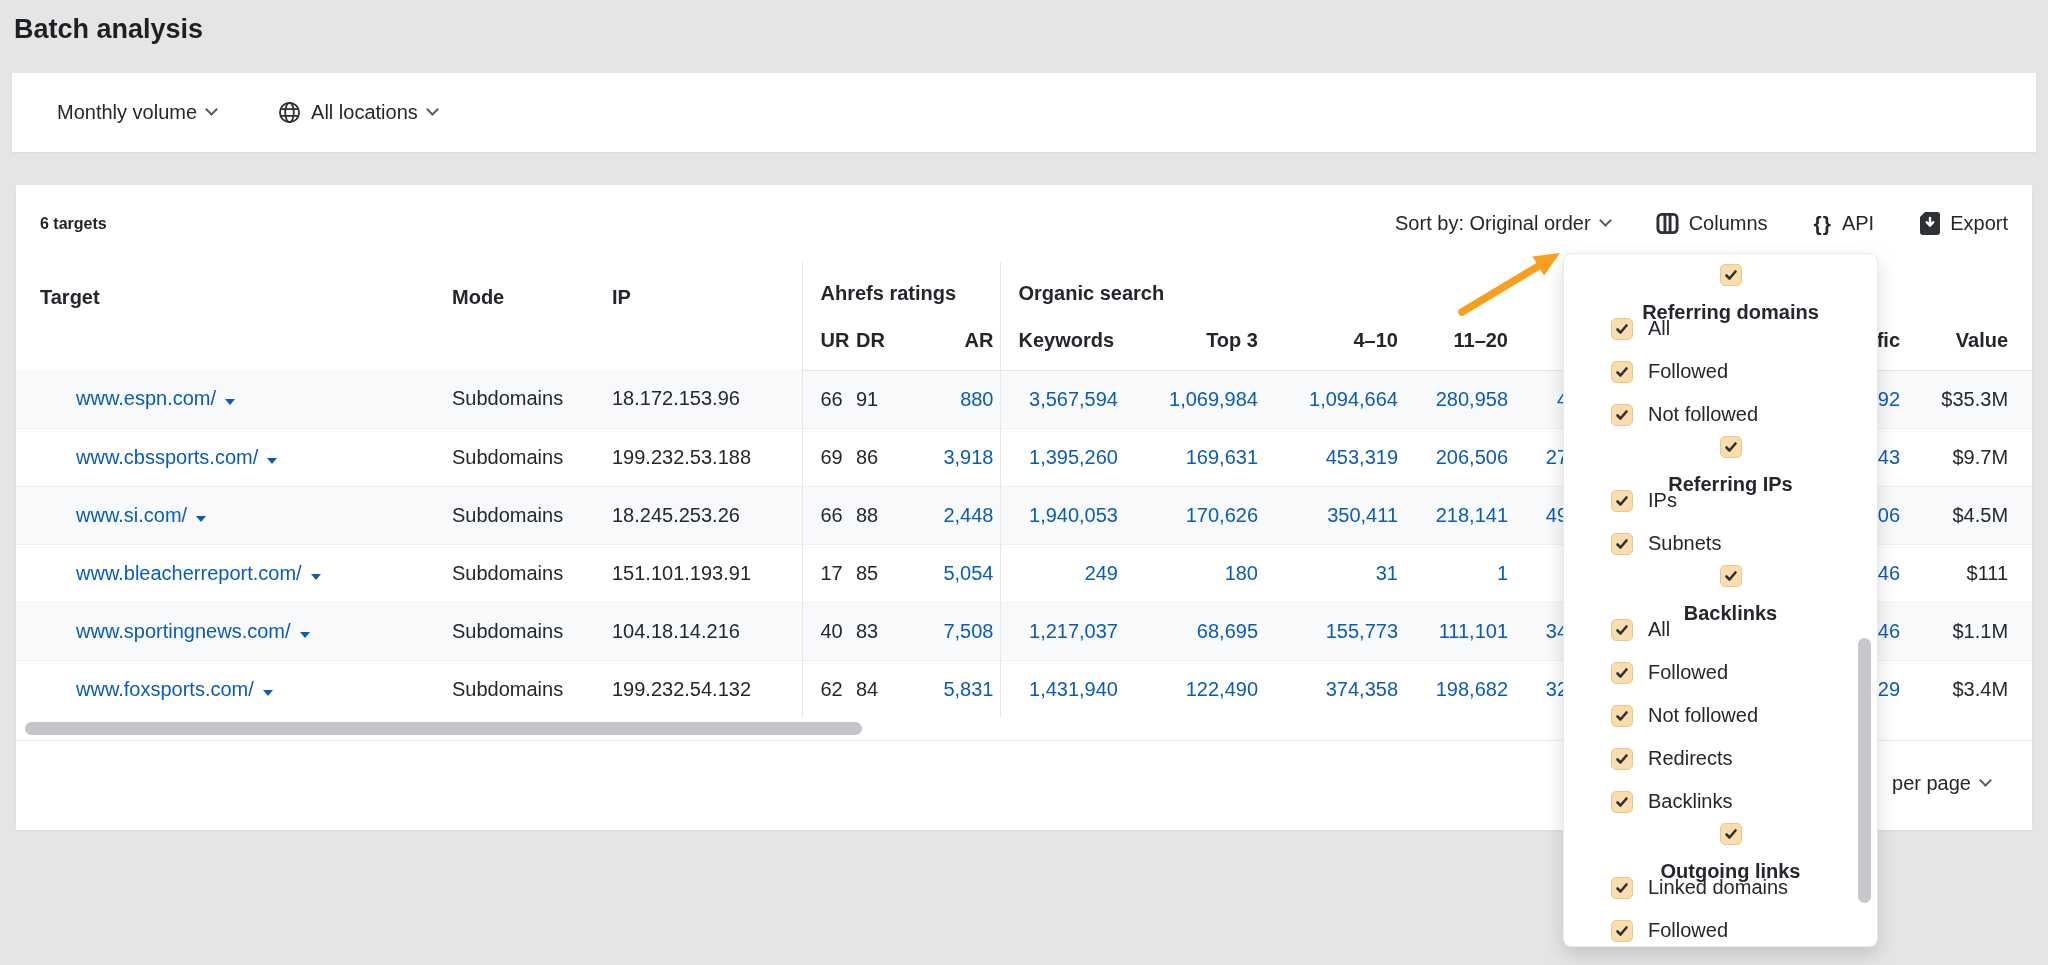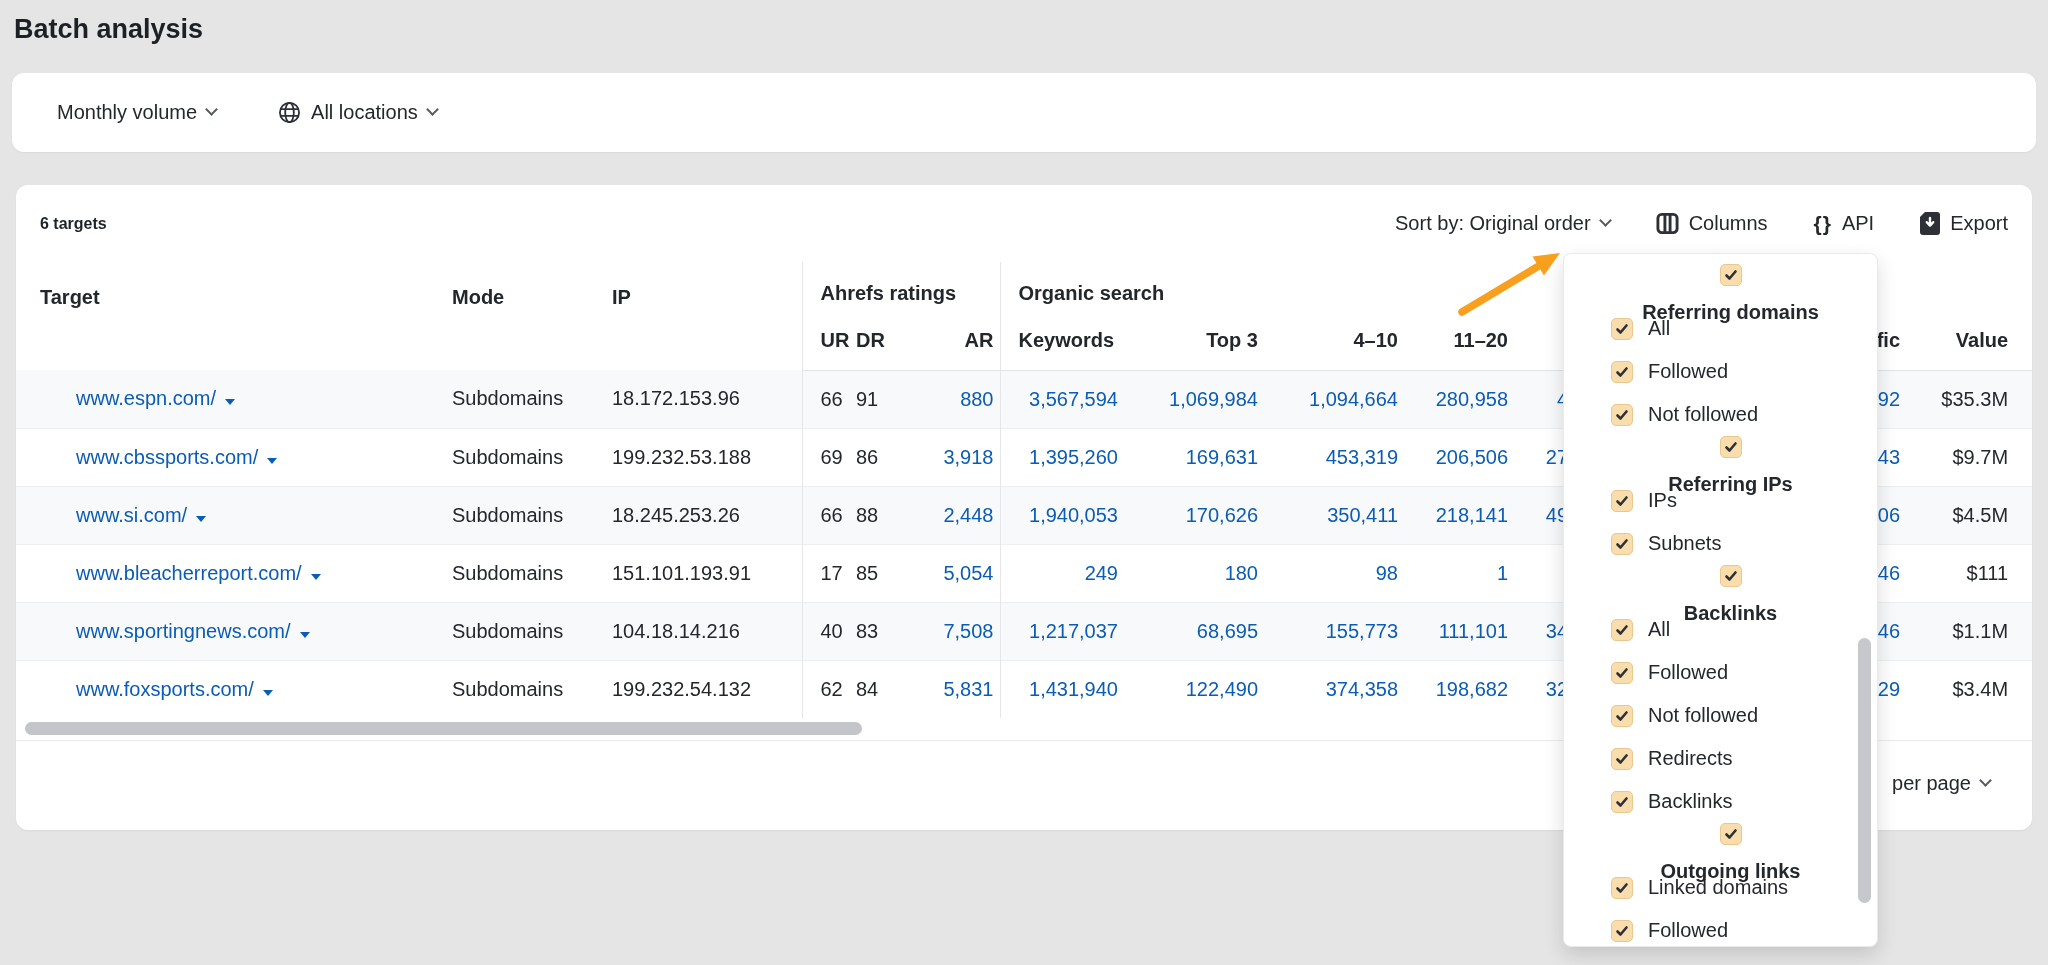--- a/index.html
+++ b/index.html
@@ -1,21 +1,21 @@
 <!DOCTYPE html>
 <html><head>
 <meta charset="utf-8">
 <style>
   * { margin:0; padding:0; box-sizing:border-box; }
   body { font-family:"Liberation Sans", sans-serif; }
   .page { position:relative; width:2048px; height:965px; background:#e5e5e5; overflow:hidden; color:#24272c; }
 
   .page-title { position:absolute; left:14px; top:14px; font-size:27px; font-weight:bold; color:#1d2025; }
 
-  .card { background:#fff; border-radius:12px; box-shadow:0 1px 2px rgba(0,0,0,.05); }
+  .card { background:#fff; border-radius:0; box-shadow:0 1px 2px rgba(0,0,0,.05); }
 
   .filter-card { position:absolute; left:12px; top:73px; width:2024px; height:79px;
                  display:flex; align-items:center; padding-left:45px; gap:62px; }
   .pill-btn { display:flex; align-items:center; gap:10px; background:none; border:none;
               font-family:inherit; font-size:20px; color:#24272c; cursor:pointer; }
   .chev { width:9px; height:9px; border-right:2px solid #565b61; border-bottom:2px solid #565b61;
           display:inline-block; transform:rotate(45deg); margin-top:-6px; }
 
   .main-card { position:absolute; left:16px; top:185px; width:2016px; height:645px; }
   .card-header { height:77px; display:flex; align-items:center; justify-content:space-between; padding:0 24px; }
@@ -206,21 +206,21 @@
         </tr>
         <tr>
           <td class="pl"><a class="blue" href="#">www.bleacherreport.com/</a><span class="caret"></span></td>
           <td>Subdomains</td>
           <td>151.101.193.91</td>
           <td class="bl pl2">17</td>
           <td>85</td>
           <td class="num prr blue">5,054</td>
           <td class="bl num prr blue">249</td>
           <td class="num prr blue">180</td>
-          <td class="num prr blue">98</td>
+          <td class="num prr blue">31</td>
           <td class="num prr blue">1</td>
           <td class="num blue"></td>
           <td class="num prr blue">46</td>
           <td class="num prv">$111</td>
         </tr>
         <tr>
           <td class="pl"><a class="blue" href="#">www.sportingnews.com/</a><span class="caret"></span></td>
           <td>Subdomains</td>
           <td>104.18.14.216</td>
           <td class="bl pl2">40</td>

